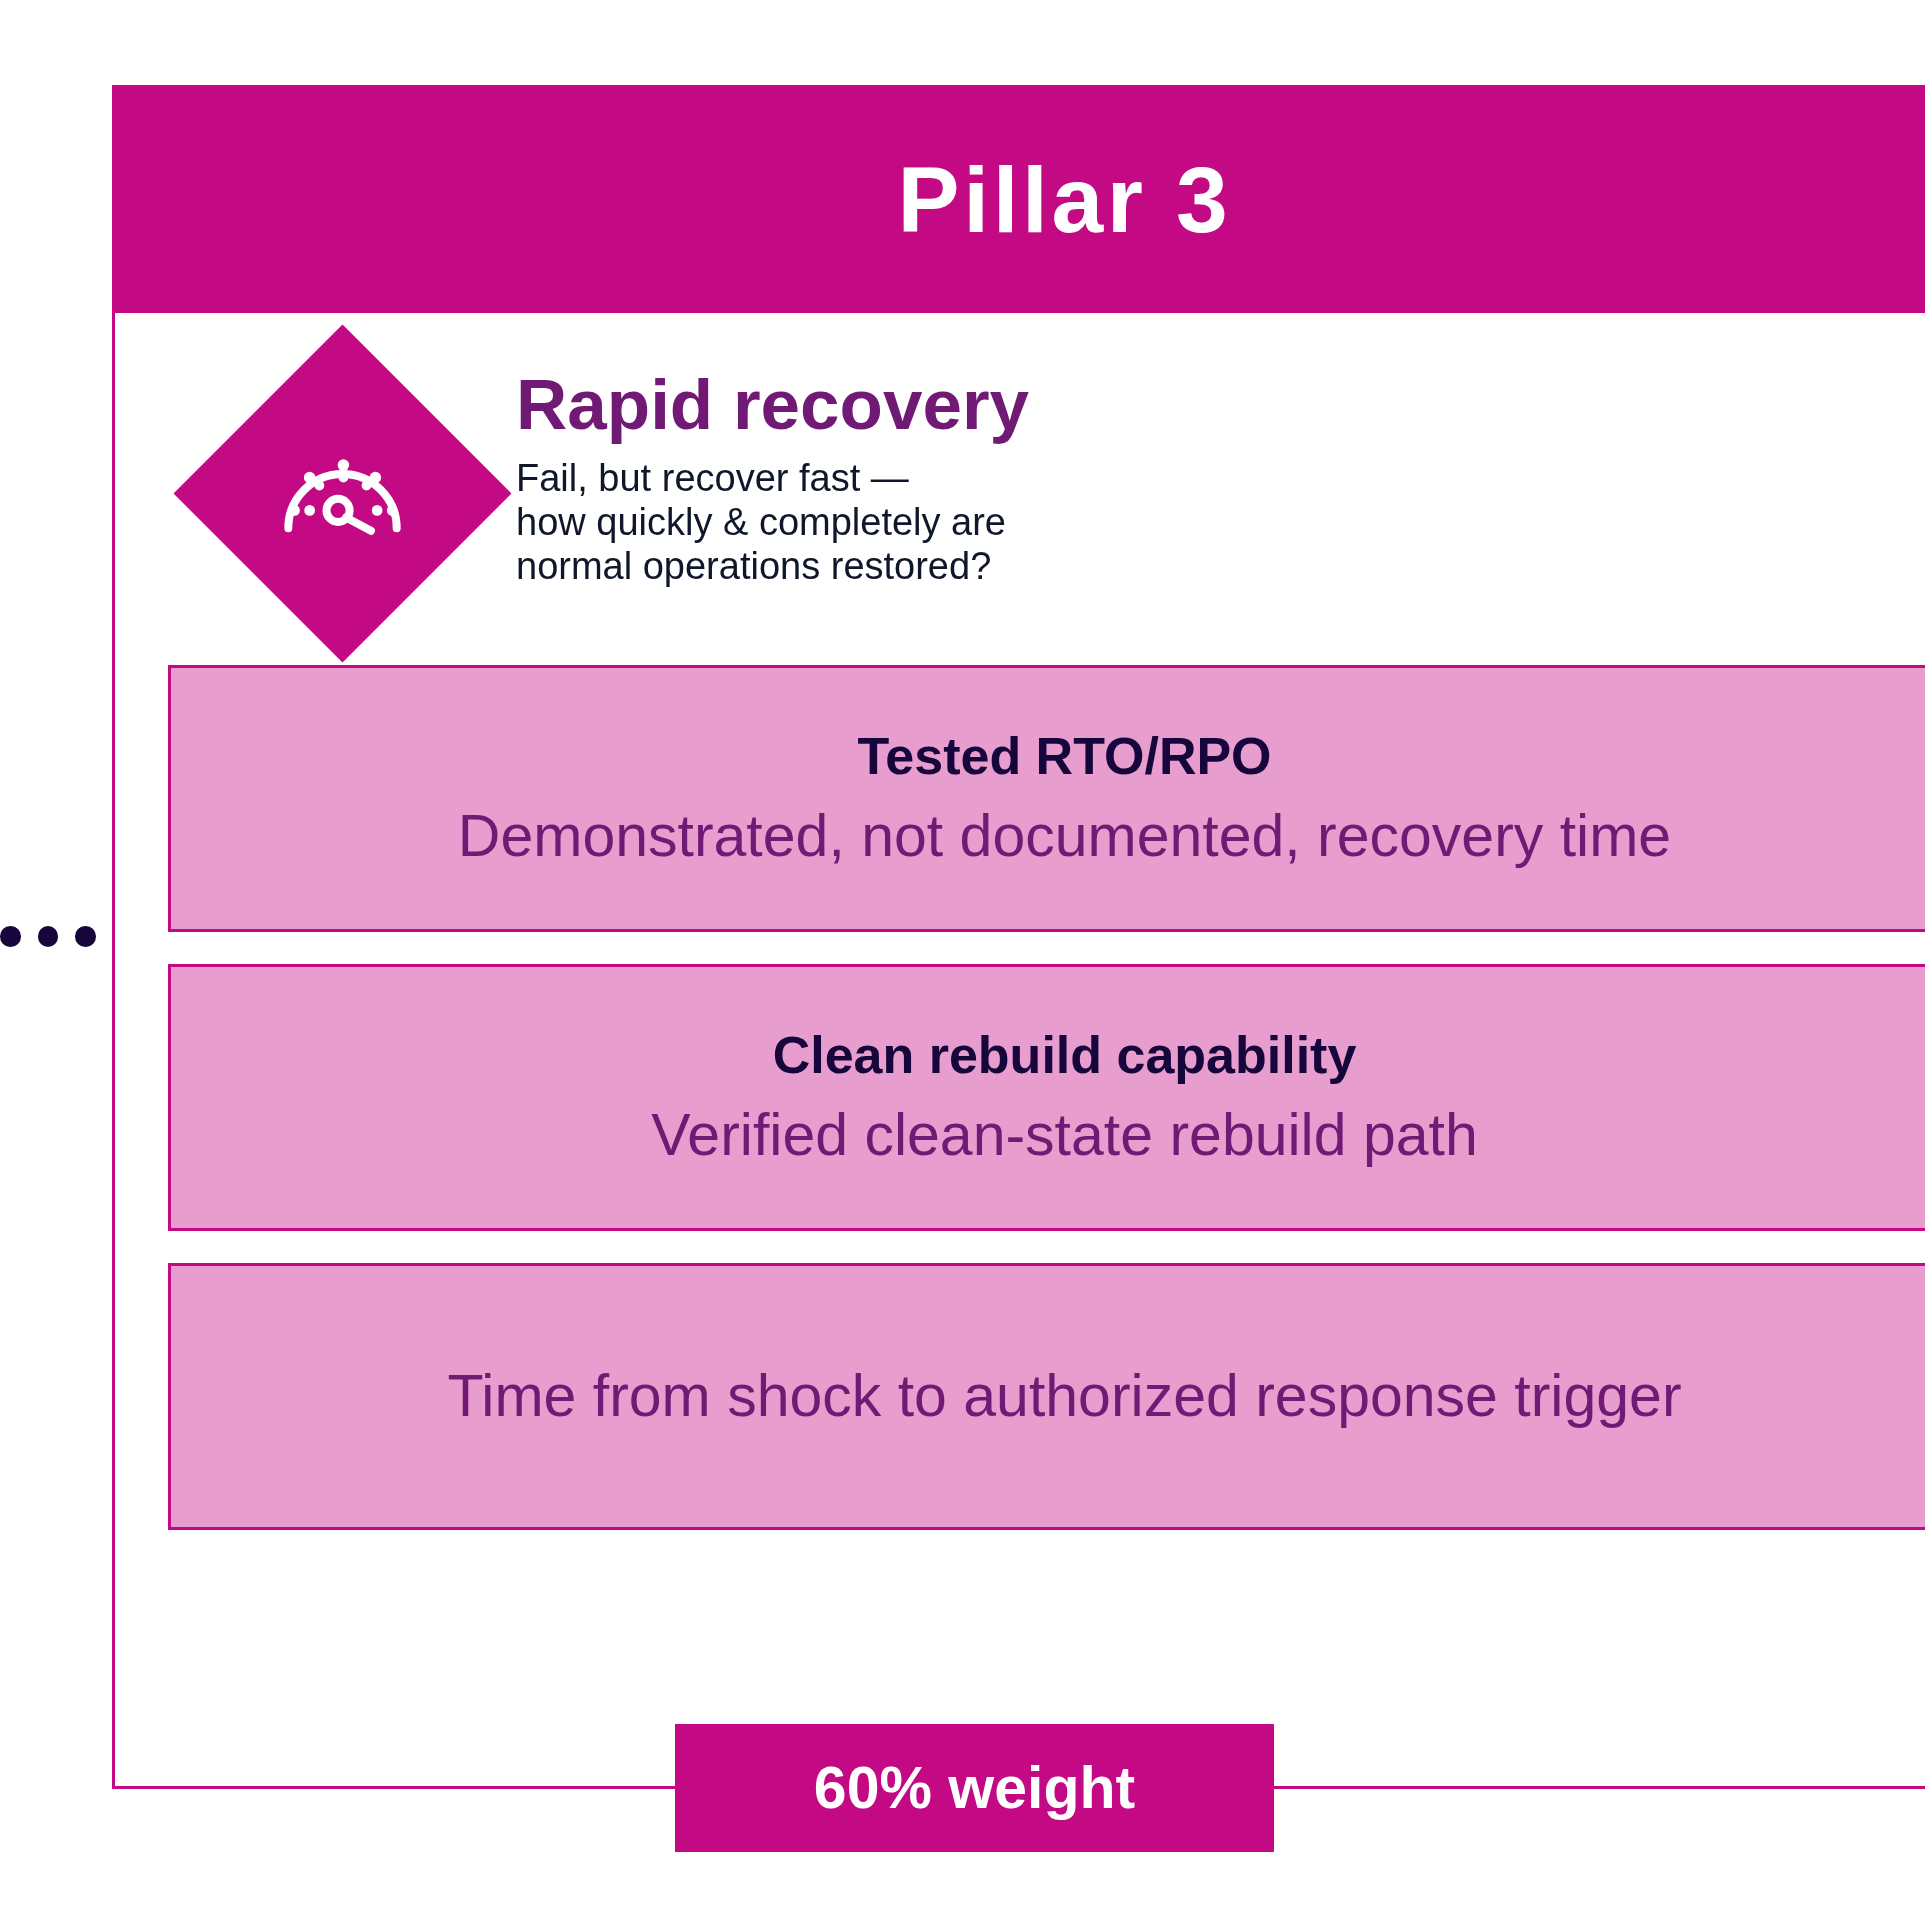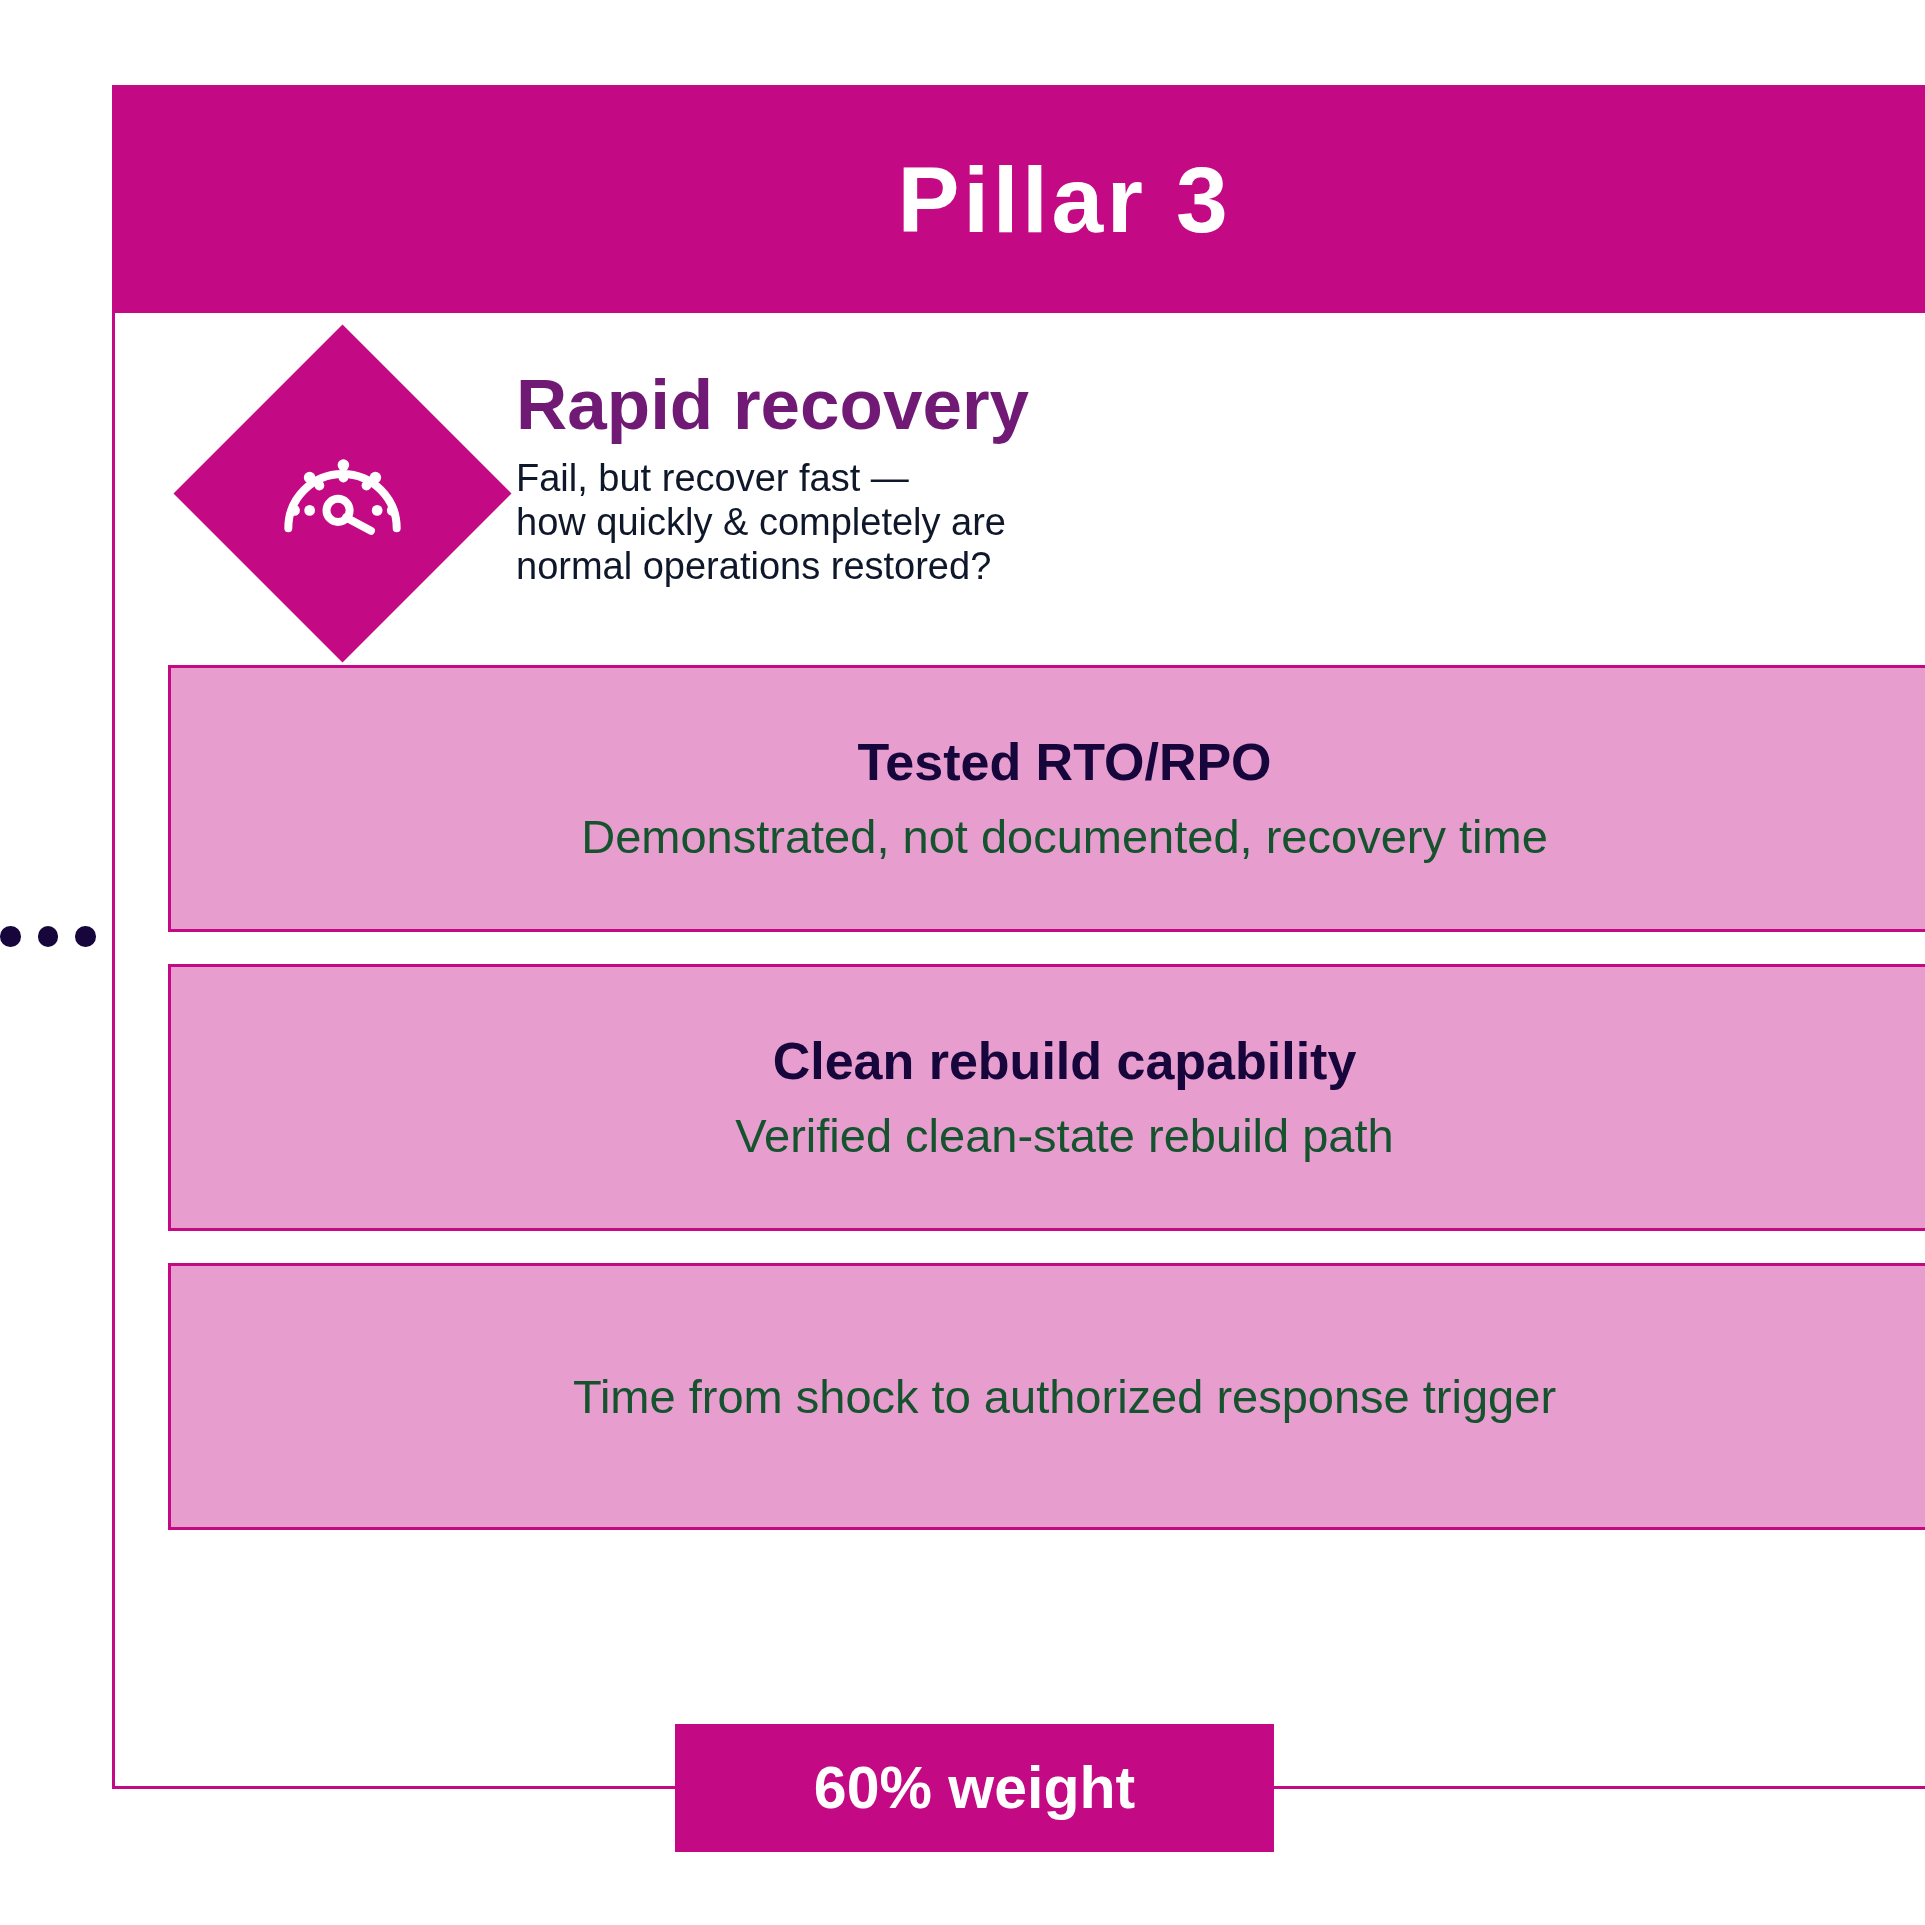--- a/index.html
+++ b/index.html
@@ -124,22 +124,22 @@
     text-align: center;
   }
   .metric-title {
     color: #16063B;
     font-size: 52px;
     font-weight: bold;
     line-height: 1.1;
     margin-bottom: 19.6px;
   }
   .metric-sub {
-    color: #14532d;
-    font-size: 47px;
+    color: #701a75;
+    font-size: 59px;
     font-weight: normal;
     line-height: 1.1;
   }
 
   
   #weight-badge {
     position: absolute;
     left: 675px;
     top: 1724px;
     width: 599px;

